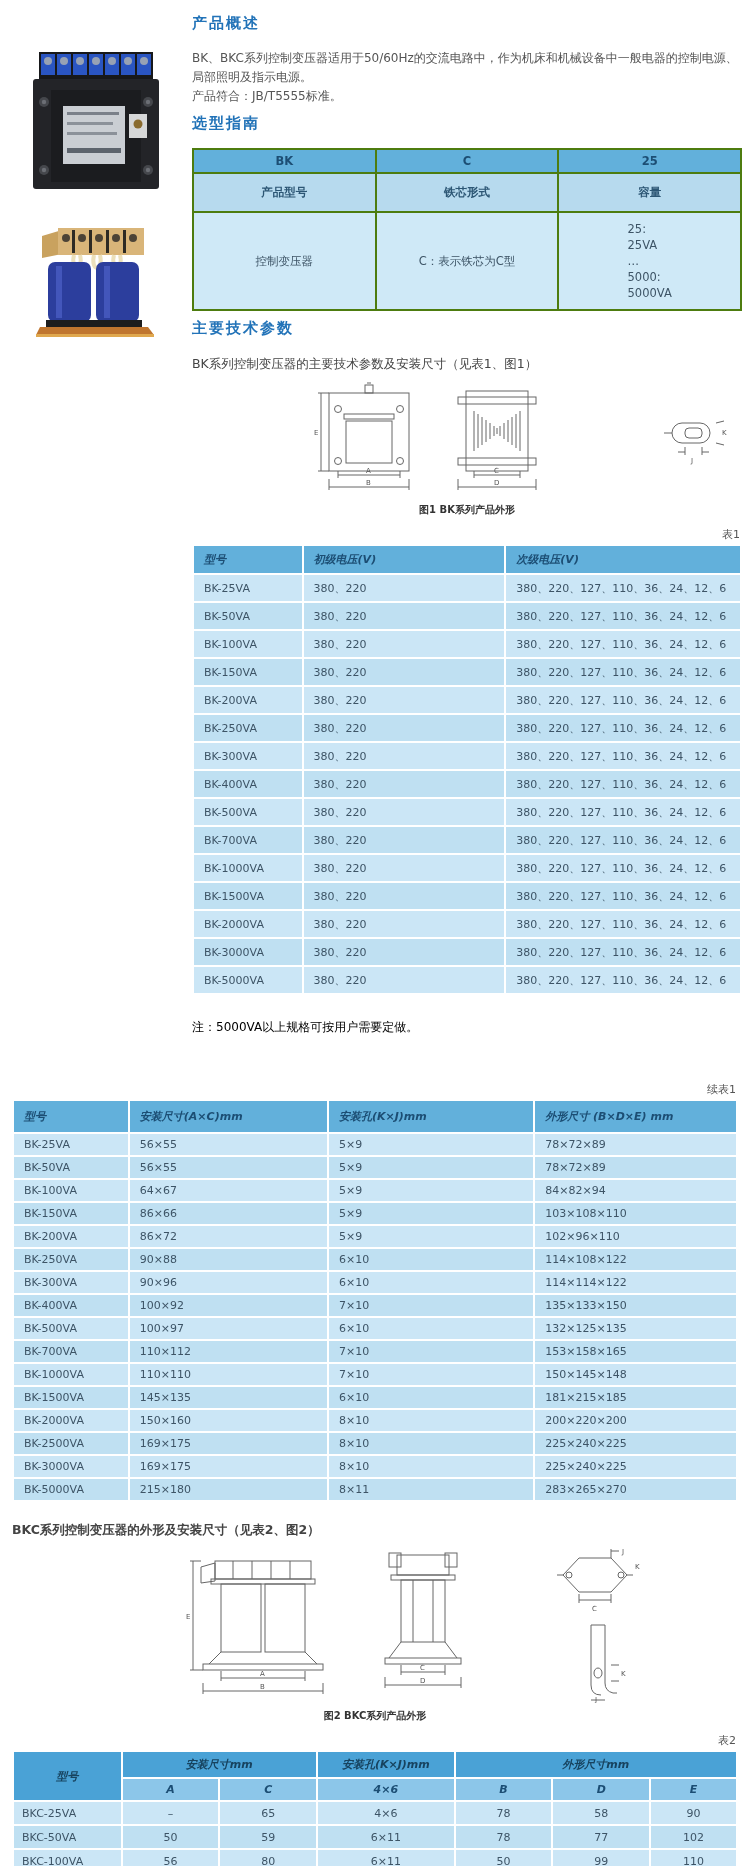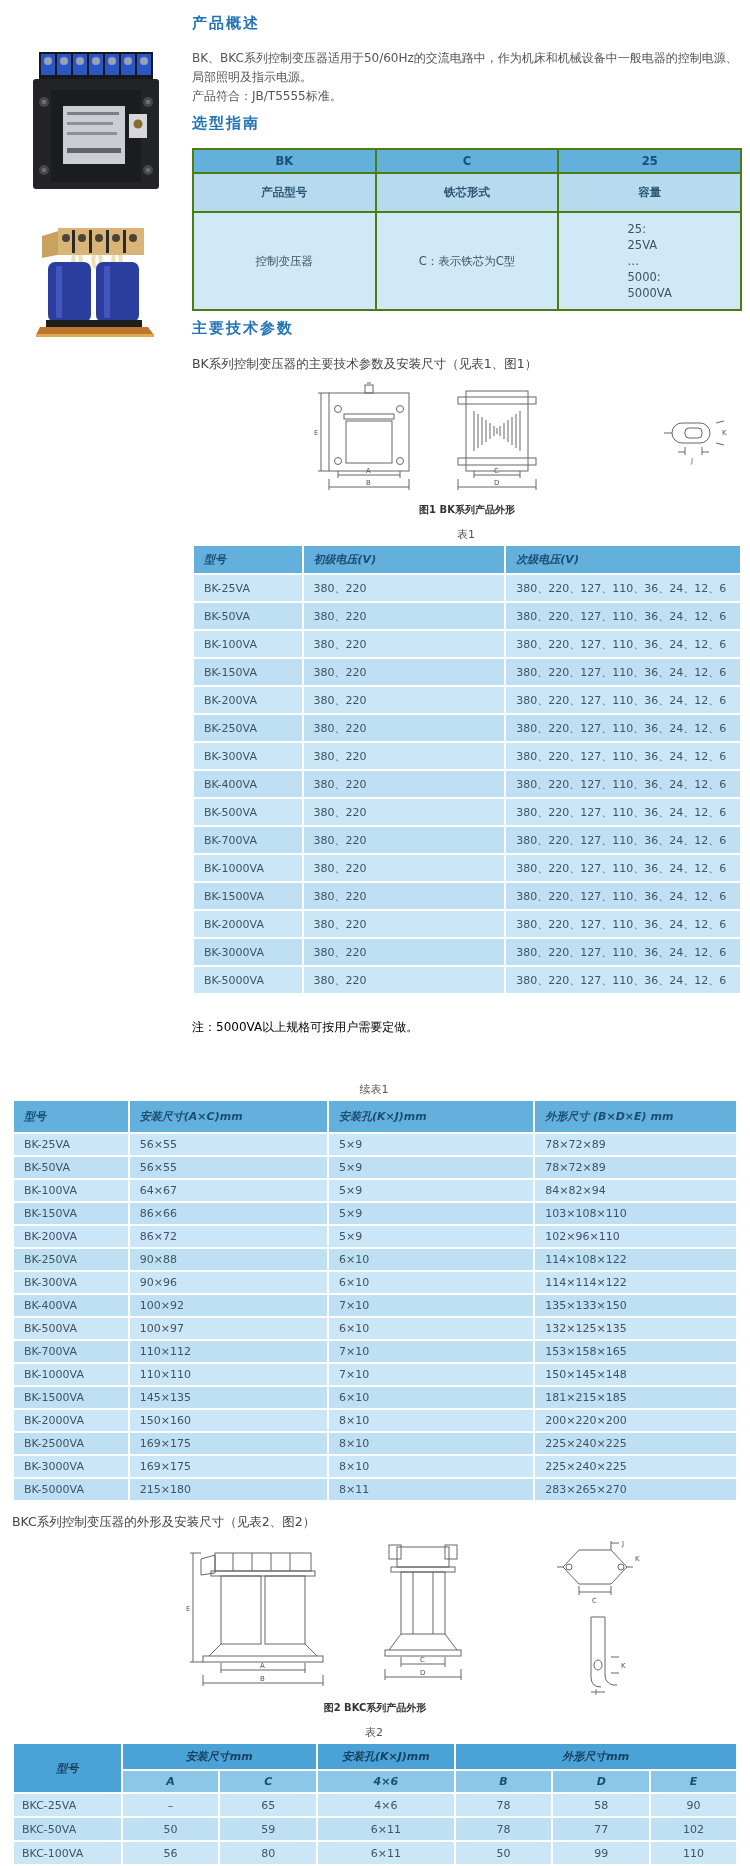--- a/index.html
+++ b/index.html
@@ -42,21 +42,21 @@
     padding:8px 6px; height:96px;
   }
   .sel-table col { width:33.33%; }
   .cap-lines { display:inline-block; text-align:left; line-height:16px; }
 
   
   .tech-heading { margin-top:26px; }
   .tech-intro { font-size:12.5px; color:#444; margin-top:18px; }
   .fig-wrap { margin-top:8px; text-align:center; }
   .fig-caption { font-size:10px; color:#333; text-align:center; font-weight:bold; margin-top:2px; }
-  .tbl-tag { font-size:11px; color:#555; text-align:center; margin:10px 2px 2px 0; }
+  .tbl-tag { font-size:11px; color:#555; text-align:right; margin:10px 2px 2px 0; }
 
   .blue-table { width:100%; font-size:11px; color:#3d5466; }
   .blue-table th, .blue-table td { border:2px solid #fff; text-align:left; }
   .blue-table thead th {
     background:var(--table-header-bg,#62b0db); color:#1c4e74; font-weight:bold; padding:6px 10px;font-style:italic;
   }
   .blue-table tbody td { background:var(--table-row-bg,#cbe6f6); padding:5.5px 10px; }
   .blue-table tbody tr:nth-child(even) td { background:var(--table-row-alt-bg,#bfe0f2); }
 
   .t1 col.c-model { width:20%; } .t1 col.c-prim { width:37%; } .t1 col.c-sec { width:43%; }
@@ -64,21 +64,21 @@
 
   
   .wide { padding:0 12px; }
   .cont-tag { margin-top:46px; }
   .cont-table { font-size:11px; }
   .cont-table thead th { padding:8px 10px; }
   .cont-table tbody td { padding:4px 10px; }
   .cont-table col.c1 { width:16%; } .cont-table col.c2 { width:27.5%; }
   .cont-table col.c3 { width:28.5%; } .cont-table col.c4 { width:28%; }
 
-  .bkc-intro { font-size:12.5px; color:#444; margin-top:12px; }
+  .bkc-intro { font-size:12.5px; color:#444; margin-top:20px;font-weight:bold; }
   .fig2-wrap { margin-top:6px; text-align:center; }
 
   .t2 { font-size:11px; }
   .t2 thead tr.grp th {
     background:var(--table2-group-header-bg,#4aa2d6); color:#17435f; font-weight:bold;
     text-align:center; padding:5px 8px;
   }
   .t2 thead th.model-h { text-align:left; vertical-align:middle; }
   .t2 thead tr.sub th {
     background:var(--table2-sub-header-bg,#8cc6e9); color:#1c4e74; font-weight:bold;

